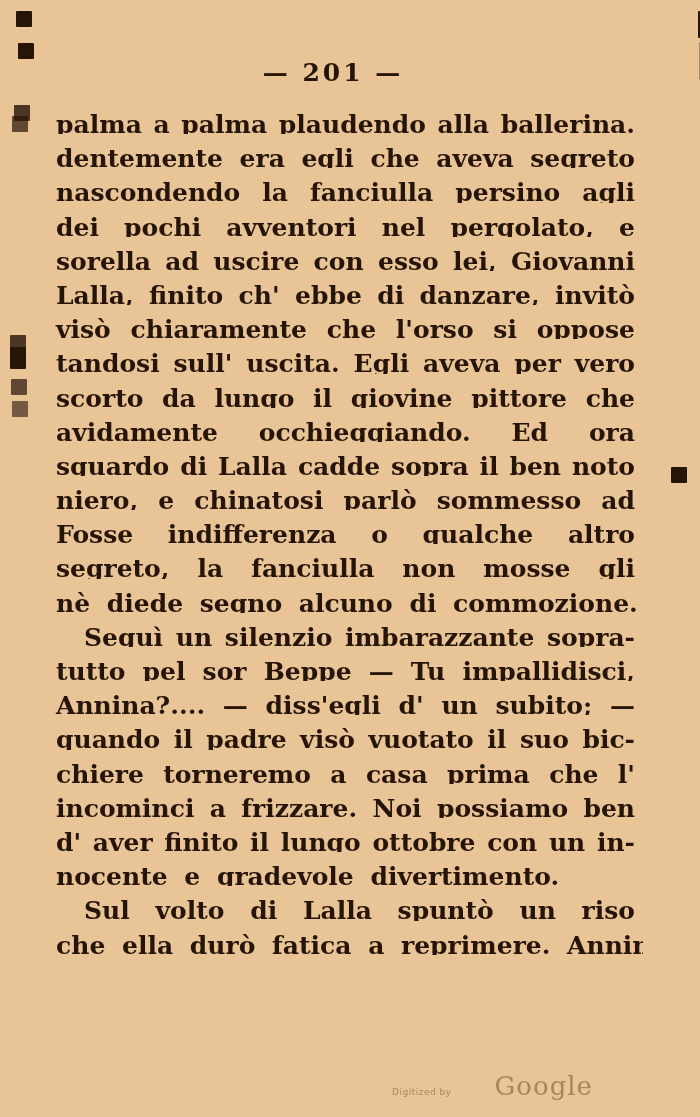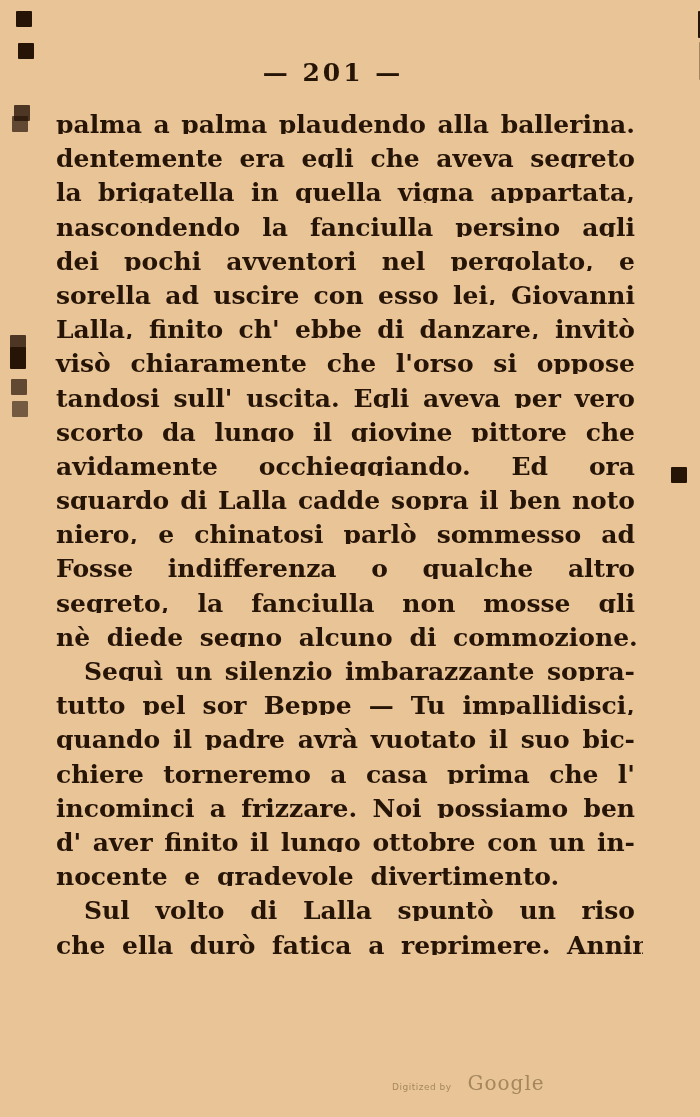--- a/index.html
+++ b/index.html
@@ -44,33 +44,35 @@
   }
   
   .line.r { word-spacing: 8px; }
   .line.indent { text-indent: 28px; }
 
   .watermark {
     position: absolute;
     top: 1047px; left: 368px;
     display: flex;
     align-items: baseline;
+    gap: 7px;
     color: var(--wm, #8d6f48);
     opacity: 0.72;
   }
   .wm-prefix {
     font-family: "DejaVu Sans", sans-serif;
     font-size: 9px;
     letter-spacing: 0.5px;
   }
   .wm-brand {
     font-family: "DejaVu Serif", serif;
-    font-size: 20px;
+    font-size: 26px;
     font-weight: 400;
     letter-spacing: 1px;
+    margin-left: 20px;
   }
 
   
   .artifact { position: absolute; background: var(--ink, #261407); border-radius: 1px; }
   .a1  { left: 8px;   top: 3px;   width: 10px; height: 3px; }
   .a2  { left: 10px;  top: 35px;  width: 4px;  height: 4px; }
   .a3  { left: 6px;   top: 97px;  width: 3px;  height: 3px; opacity:.8; }
   .a4  { left: 4px;   top: 108px; width: 2px;  height: 7px; opacity:.7; }
   .a5  { left: 2px;   top: 327px; width: 2px;  height: 7px; opacity:.8; }
   .a6  { left: 2px;   top: 339px; width: 3px;  height: 22px; }
@@ -83,37 +85,37 @@
 </head>
 <body>
 
 <div class="page">
 
   <div class="page-header">— 201 —</div>
 
   <div class="text-block" id="text-block">
       <div class="line j">palma a palma plaudendo alla ballerina. Evi-</div>
       <div class="line j">dentemente era egli che aveva segreto</div>
-      <div class="line j">la brigatella in quella vigna appartata,</div>
       <div class="line j">nascondendo la fanciulla persino agli occhi</div>
       <div class="line j">dei pochi avventori nel pergolato, e quando</div>
       <div class="line j">sorella ad uscire con esso lei, Giovanni av-</div>
       <div class="line j">Lalla, finito ch' ebbe di danzare, invitò la</div>
       <div class="line j">visò chiaramente che l'orso si oppose pian-</div>
       <div class="line j">tandosi sull' uscita. Egli aveva per vero</div>
       <div class="line j">scorto da lungo il giovine pittore che stava</div>
       <div class="line j">avidamente occhieggiando. Ed ora anche lo</div>
       <div class="line j">sguardo di Lalla cadde sopra il ben noto stra-</div>
       <div class="line j">niero, e chinatosi parlò sommesso ad Annina.</div>
       <div class="line j">Fosse indifferenza o qualche altro movente</div>
       <div class="line j">segreto, la fanciulla non mosse gli occhi,</div>
       <div class="line r">nè diede segno alcuno di commozione.</div>
       <div class="line j indent">Seguì un silenzio imbarazzante sopra-</div>
       <div class="line j">tutto pel sor Beppe — Tu impallidisci,</div>
-      <div class="line j">quando il padre avrà vuotato il suo bic-</div>
+      <div class="line j">Annina?.... — diss'egli d' un subito; —</div>
+      <div class="line j">quando il padre visò vuotato il suo bic-</div>
       <div class="line j">chiere torneremo a casa prima che l' prima</div>
       <div class="line j">incominci a frizzare. Noi possiamo ben dire</div>
       <div class="line j">d' aver finito il lungo ottobre con un in-</div>
       <div class="line r">nocente e gradevole divertimento.</div>
       <div class="line j indent">Sul volto di Lalla spuntò un riso beffardo,</div>
       <div class="line r">che ella durò fatica a reprimere. Annina</div>
     </div>
 
   <div class="watermark">
     <span class="wm-prefix">Digitized by</span>

